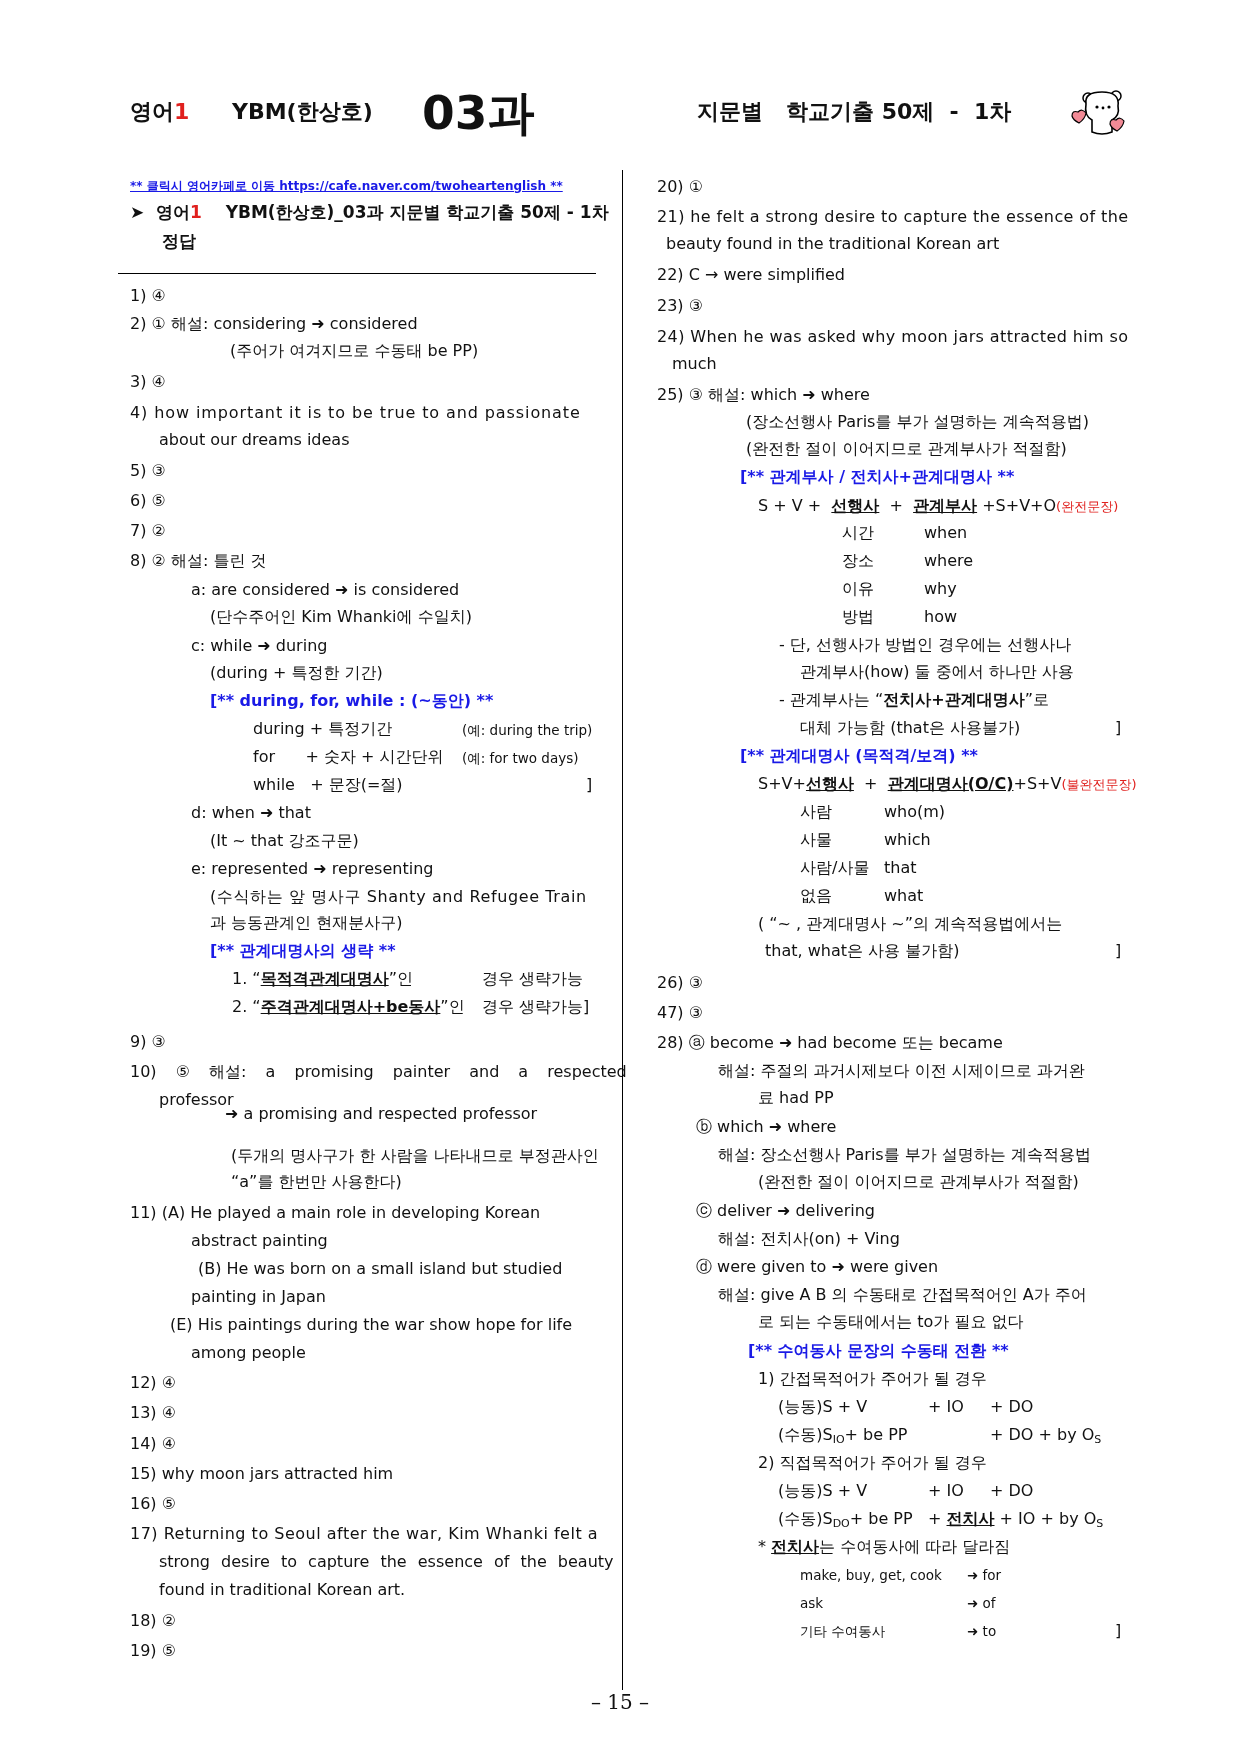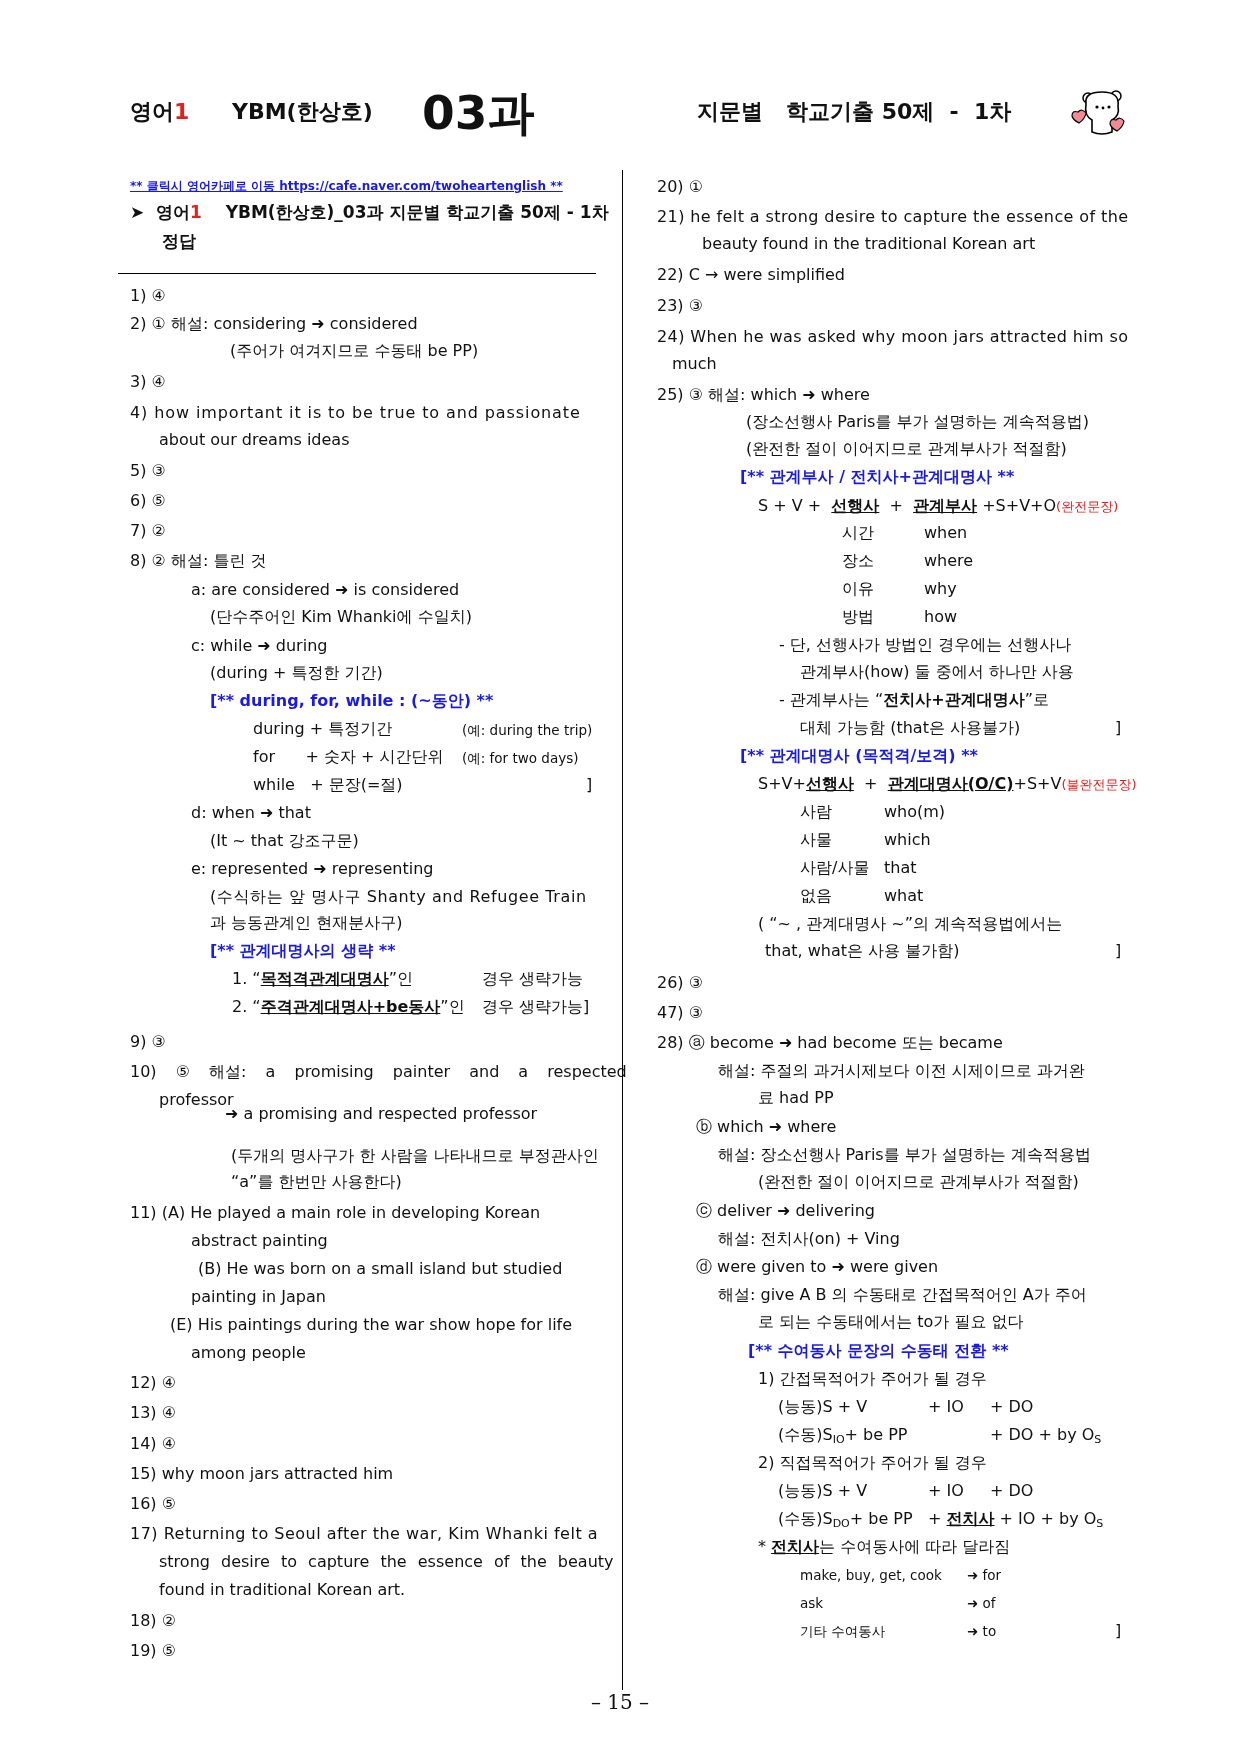--- a/index.html
+++ b/index.html
@@ -105,21 +105,21 @@
 <div class="t" style="left:130px; top:1524px; letter-spacing:0.5px;">17) Returning to Seoul after the war, Kim Whanki felt a</div>
 <div class="t" style="left:159px; top:1552px; word-spacing:6px;">strong desire to capture the essence of the beauty</div>
 <div class="t" style="left:159px; top:1580px;">found in traditional Korean art.</div>
 <div class="t" style="left:130px; top:1611px;">18) ②</div>
 <div class="t" style="left:130px; top:1641px;">19) ⑤</div>
 
 <div class="divider-v"></div>
 
 <div class="t" style="left:657px; top:177px;">20) ①</div>
 <div class="t" style="left:657px; top:207px; letter-spacing:0.4px;">21) he felt a strong desire to capture the essence of the</div>
-<div class="t" style="left:702px; top:234px;">beauty found in the traditional Korean art</div>
+<div class="t" style="left:666px; top:234px;">beauty found in the traditional Korean art</div>
 <div class="t" style="left:657px; top:265px;">22) C → were simplified</div>
 <div class="t" style="left:657px; top:296px;">23) ③</div>
 <div class="t" style="left:657px; top:327px; letter-spacing:0.4px;">24) When he was asked why moon jars attracted him so</div>
 <div class="t" style="left:672px; top:354px;">much</div>
 <div class="t" style="left:657px; top:385px;">25) ③ 해설: which ➜ where</div>
 <div class="t" style="left:746px; top:412px;">(장소선행사 Paris를 부가 설명하는 계속적용법)</div>
 <div class="t" style="left:746px; top:439px;">(완전한 절이 이어지므로 관계부사가 적절함)</div>
 <div class="t bold blue" style="left:740px; top:467px;">[** 관계부사 / 전치사+관계대명사 **</div>
 <div class="t" style="left:758px; top:496px;">
   <span>S + V +</span>&nbsp;&nbsp;<span class="bold u">선행사</span>&nbsp;&nbsp;<span>+</span>&nbsp;&nbsp;<span class="bold u">관계부사</span>&nbsp;<span>+S+V+O</span><span class="redsm">(완전문장)</span>

